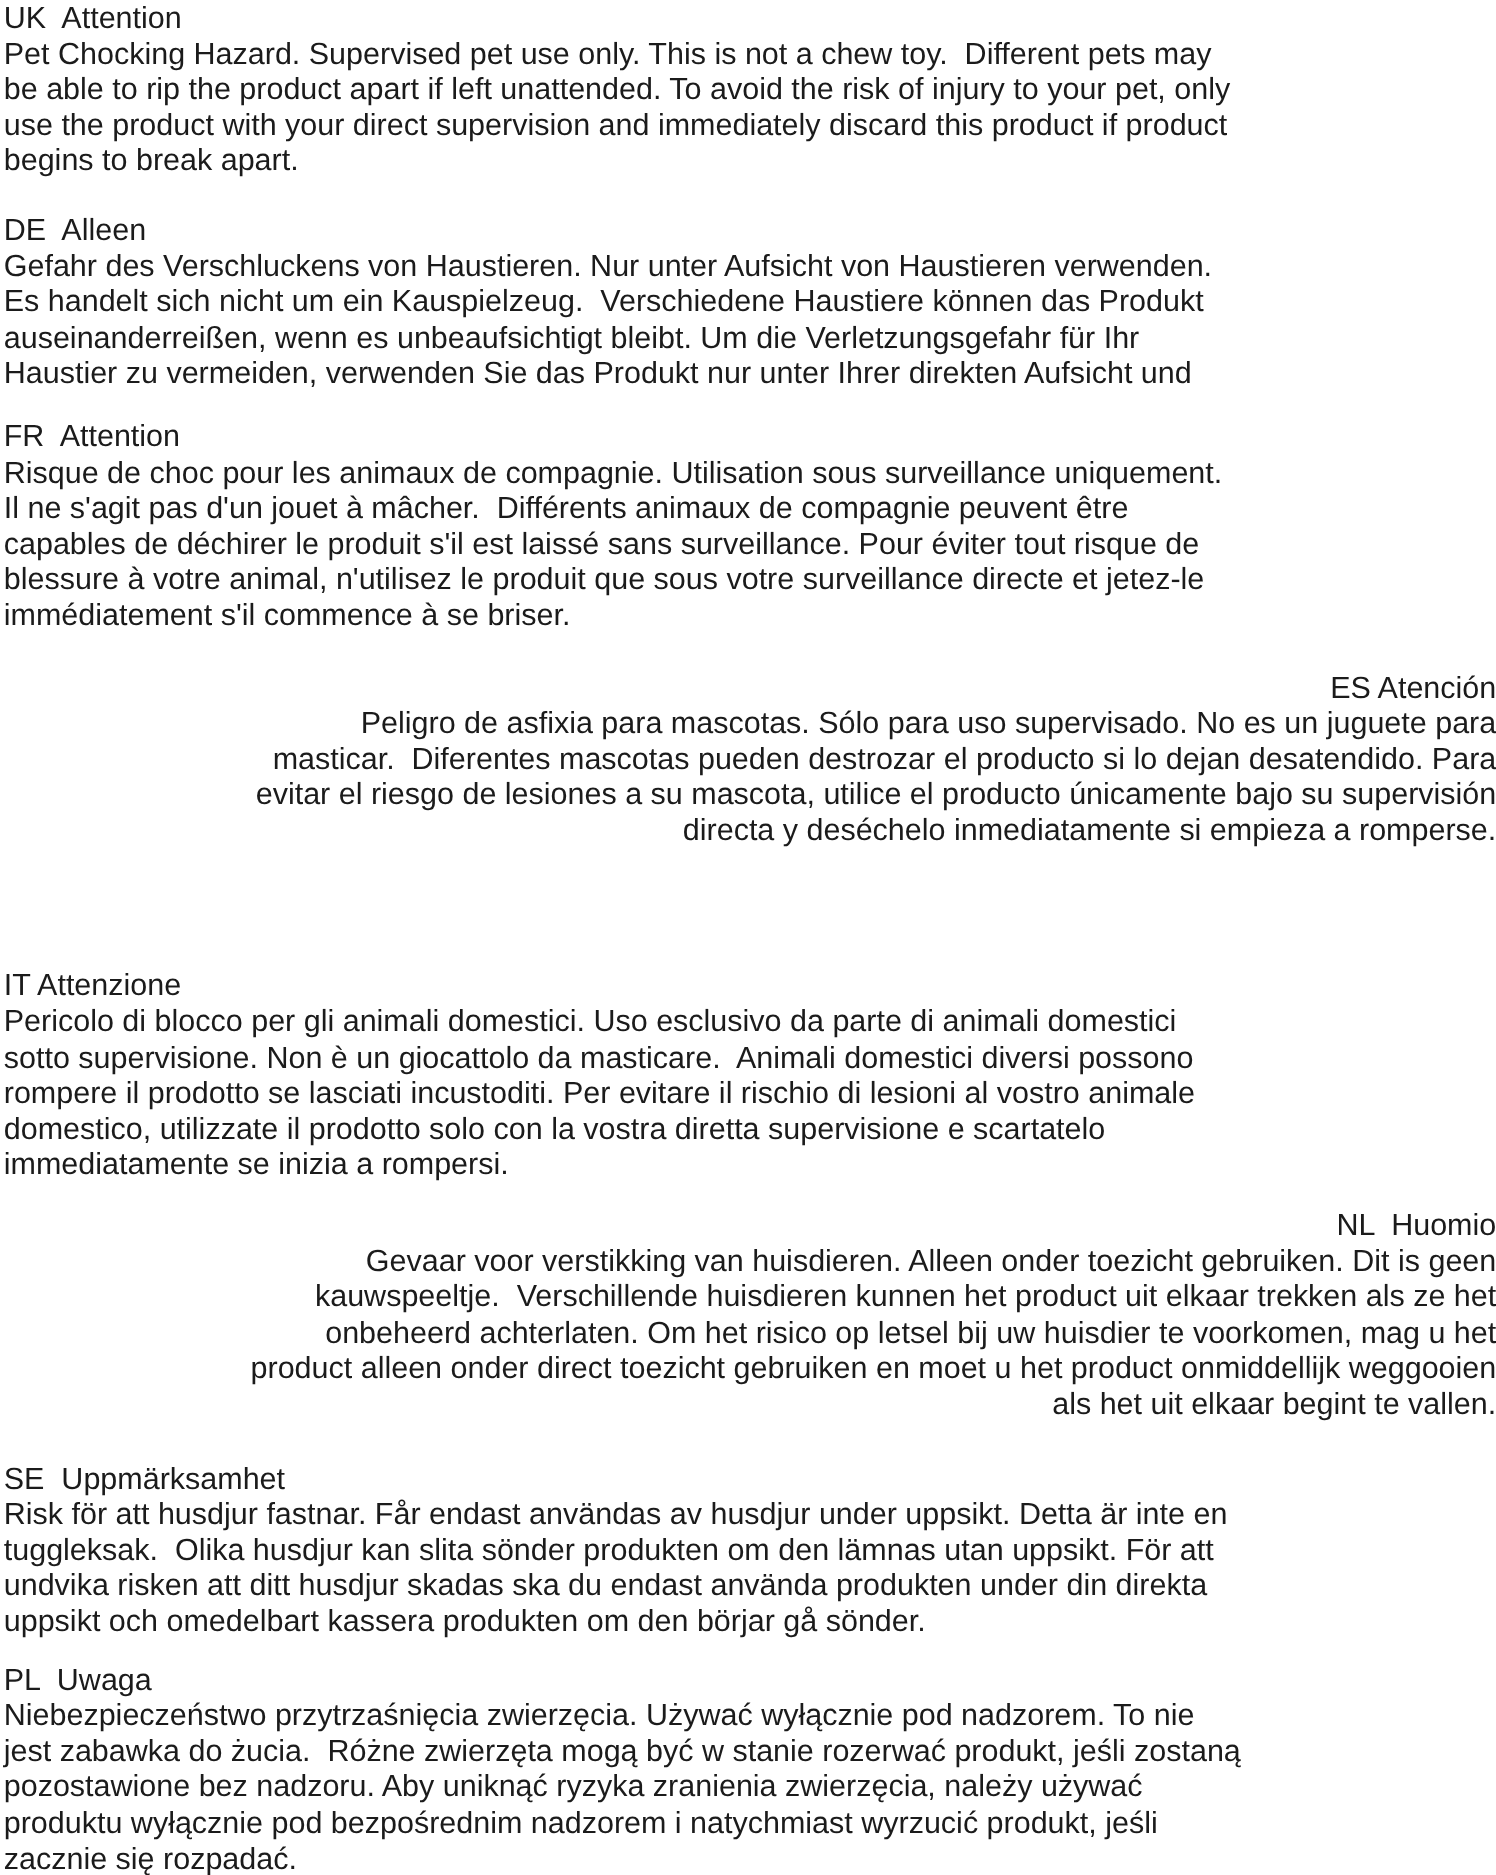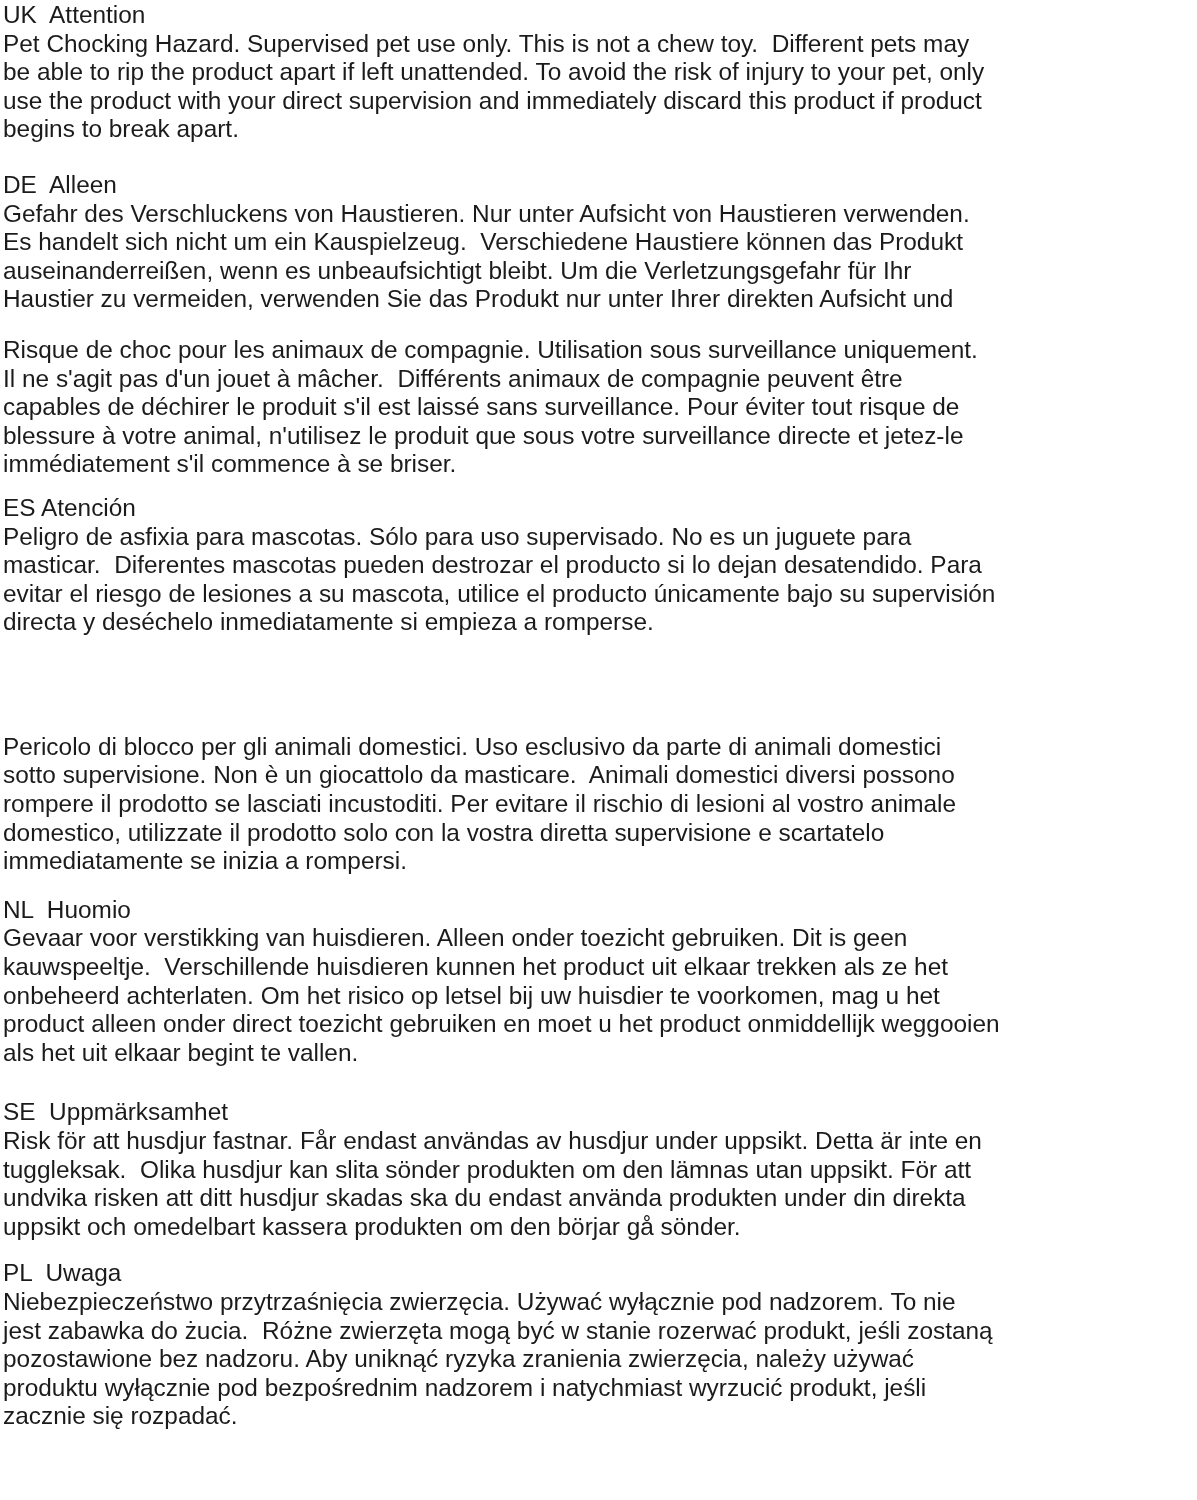--- a/index.html
+++ b/index.html
@@ -22,23 +22,23 @@
   }
   .section { display: block; }
   .heading, .body {
     white-space: pre;      
     font-weight: 400;
     letter-spacing: 0;
   }
   
   .sec-de { margin-top: 27px; }
   .sec-fr { margin-top: 22px; }
-  .sec-es { margin-top: 15px; }
+  .sec-es { margin-top: 29px; text-align: right; }
   .sec-it { margin-top: 96px; }
-  .sec-nl { margin-top: 20px; }
+  .sec-nl { margin-top: 20px; text-align: right; }
   .sec-se { margin-top: 31px; }
   .sec-pl { margin-top: 18px; }
 </style>
 </head>
 <body>
 
 <div class="page">
 
   <section class="section sec-uk">
     <div class="heading">UK  Attention</div>
@@ -50,36 +50,38 @@
 
   <section class="section sec-de">
     <div class="heading">DE  Alleen</div>
     <div class="body">Gefahr des Verschluckens von Haustieren. Nur unter Aufsicht von Haustieren verwenden.
 Es handelt sich nicht um ein Kauspielzeug.  Verschiedene Haustiere können das Produkt
 auseinanderreißen, wenn es unbeaufsichtigt bleibt. Um die Verletzungsgefahr für Ihr
 Haustier zu vermeiden, verwenden Sie das Produkt nur unter Ihrer direkten Aufsicht und</div>
   </section>
 
   <section class="section sec-fr">
+    <div class="heading">FR  Attention</div>
     <div class="body">Risque de choc pour les animaux de compagnie. Utilisation sous surveillance uniquement.
 Il ne s'agit pas d'un jouet à mâcher.  Différents animaux de compagnie peuvent être
 capables de déchirer le produit s'il est laissé sans surveillance. Pour éviter tout risque de
 blessure à votre animal, n'utilisez le produit que sous votre surveillance directe et jetez-le
 immédiatement s'il commence à se briser.</div>
   </section>
 
   <section class="section sec-es">
     <div class="heading">ES Atención</div>
     <div class="body">Peligro de asfixia para mascotas. Sólo para uso supervisado. No es un juguete para
 masticar.  Diferentes mascotas pueden destrozar el producto si lo dejan desatendido. Para
 evitar el riesgo de lesiones a su mascota, utilice el producto únicamente bajo su supervisión
 directa y deséchelo inmediatamente si empieza a romperse.</div>
   </section>
 
   <section class="section sec-it">
+    <div class="heading">IT Attenzione</div>
     <div class="body">Pericolo di blocco per gli animali domestici. Uso esclusivo da parte di animali domestici
 sotto supervisione. Non è un giocattolo da masticare.  Animali domestici diversi possono
 rompere il prodotto se lasciati incustoditi. Per evitare il rischio di lesioni al vostro animale
 domestico, utilizzate il prodotto solo con la vostra diretta supervisione e scartatelo
 immediatamente se inizia a rompersi.</div>
   </section>
 
   <section class="section sec-nl">
     <div class="heading">NL  Huomio</div>
     <div class="body">Gevaar voor verstikking van huisdieren. Alleen onder toezicht gebruiken. Dit is geen

